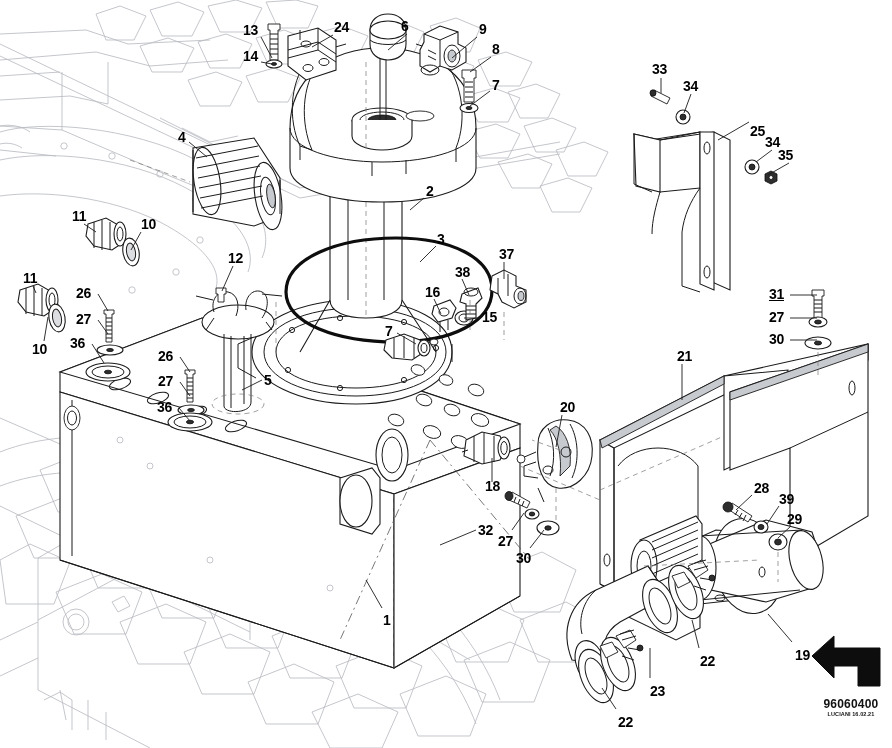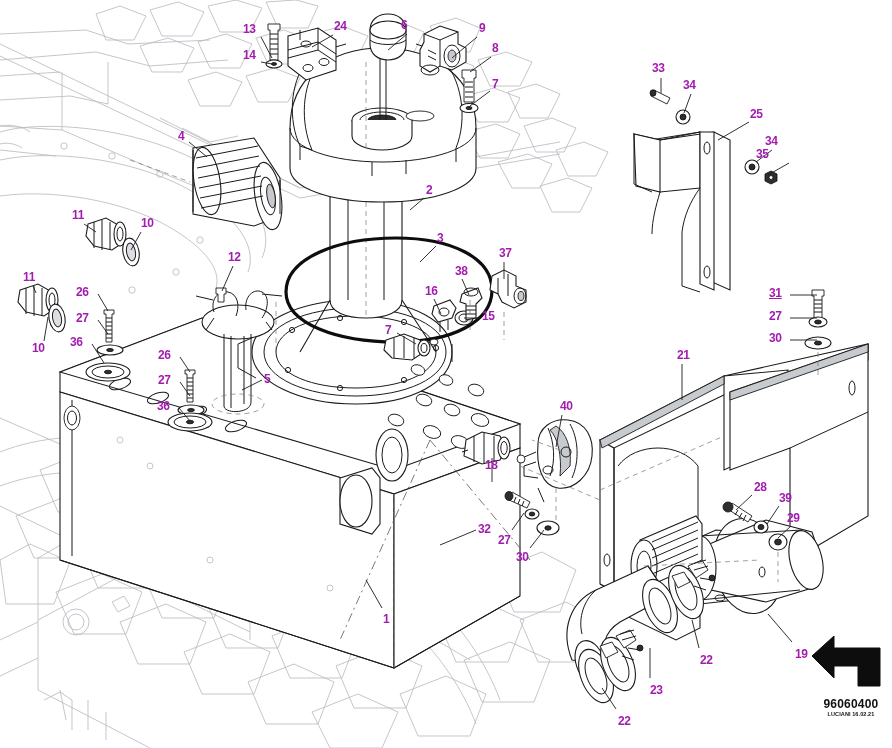--- a/index.html
+++ b/index.html
@@ -9,22 +9,22 @@
     position:relative;
     width:892px;height:748px;
     background:#ffffff;
     overflow:hidden;
   }
   #artwork{position:absolute;left:0;top:0;width:892px;height:748px;}
   .callout{
     position:absolute;
     font-family:"Liberation Sans", sans-serif;
     font-weight:bold;
-    font-size:12px;
-    color:#a21caf;
+    font-size:14px;
+    color:#000000;
     line-height:1;
     white-space:nowrap;
     letter-spacing:-0.3px;
   }
   .code-block{
     position:absolute;
     text-align:center;
     color:#111;
     line-height:1.05;
   }
@@ -676,23 +676,23 @@
   <div id="callout-layer">
       <div class="callout" style="left: 243px; top: 23px;">13</div>
       <div class="callout" style="left: 243px; top: 49px;">14</div>
       <div class="callout" style="left: 334px; top: 20px;">24</div>
       <div class="callout" style="left: 401px; top: 19px;">6</div>
       <div class="callout" style="left: 479px; top: 22px;">9</div>
       <div class="callout" style="left: 492px; top: 42px;">8</div>
       <div class="callout" style="left: 492px; top: 78px;">7</div>
       <div class="callout" style="left: 652px; top: 62px;">33</div>
       <div class="callout" style="left: 683px; top: 79px;">34</div>
-      <div class="callout" style="left: 750px; top: 108px;">25</div>
+      <div class="callout" style="left: 750px; top: 124px;">25</div>
       <div class="callout" style="left: 765px; top: 135px;">34</div>
-      <div class="callout" style="left: 756px; top: 148px; text-align: right;">35</div>
+      <div class="callout" style="left: 778px; top: 148px; text-align: right;">35</div>
       <div class="callout" style="left: 178px; top: 130px;">4</div>
       <div class="callout" style="left: 72px; top: 209px;">11</div>
       <div class="callout" style="left: 141px; top: 217px;">10</div>
       <div class="callout" style="left: 23px; top: 271px;">11</div>
       <div class="callout" style="left: 228px; top: 251px; text-align: center;">12</div>
       <div class="callout" style="left: 426px; top: 184px;">2</div>
       <div class="callout" style="left: 437px; top: 232px;">3</div>
       <div class="callout" style="left: 499px; top: 247px;">37</div>
       <div class="callout" style="left: 455px; top: 265px;">38</div>
       <div class="callout" style="left: 425px; top: 285px;">16</div>
@@ -703,22 +703,22 @@
       <div class="callout" style="left: 70px; top: 336px;">36</div>
       <div class="callout" style="left: 32px; top: 342px;">10</div>
       <div class="callout" style="left: 158px; top: 349px;">26</div>
       <div class="callout" style="left: 158px; top: 374px;">27</div>
       <div class="callout" style="left: 157px; top: 400px;">36</div>
       <div class="callout" style="left: 264px; top: 373px;">5</div>
       <div class="callout" style="left: 769px; top: 287px; text-decoration: underline;">31</div>
       <div class="callout" style="left: 769px; top: 310px;">27</div>
       <div class="callout" style="left: 769px; top: 332px;">30</div>
       <div class="callout" style="left: 677px; top: 349px;">21</div>
-      <div class="callout" style="left: 560px; top: 400px;">40</div>
-      <div class="callout" style="left: 485px; top: 459px;">18</div>
+      <div class="callout" style="left: 560px; top: 400px;">20</div>
+      <div class="callout" style="left: 485px; top: 479px;">18</div>
       <div class="callout" style="left: 478px; top: 523px; text-align: right;">32</div>
       <div class="callout" style="left: 498px; top: 534px;">27</div>
       <div class="callout" style="left: 516px; top: 551px;">30</div>
       <div class="callout" style="left: 383px; top: 613px;">1</div>
       <div class="callout" style="left: 754px; top: 481px;">28</div>
       <div class="callout" style="left: 779px; top: 492px;">39</div>
       <div class="callout" style="left: 787px; top: 512px;">29</div>
       <div class="callout" style="left: 795px; top: 648px;">19</div>
       <div class="callout" style="left: 700px; top: 654px;">22</div>
       <div class="callout" style="left: 650px; top: 684px;">23</div>

